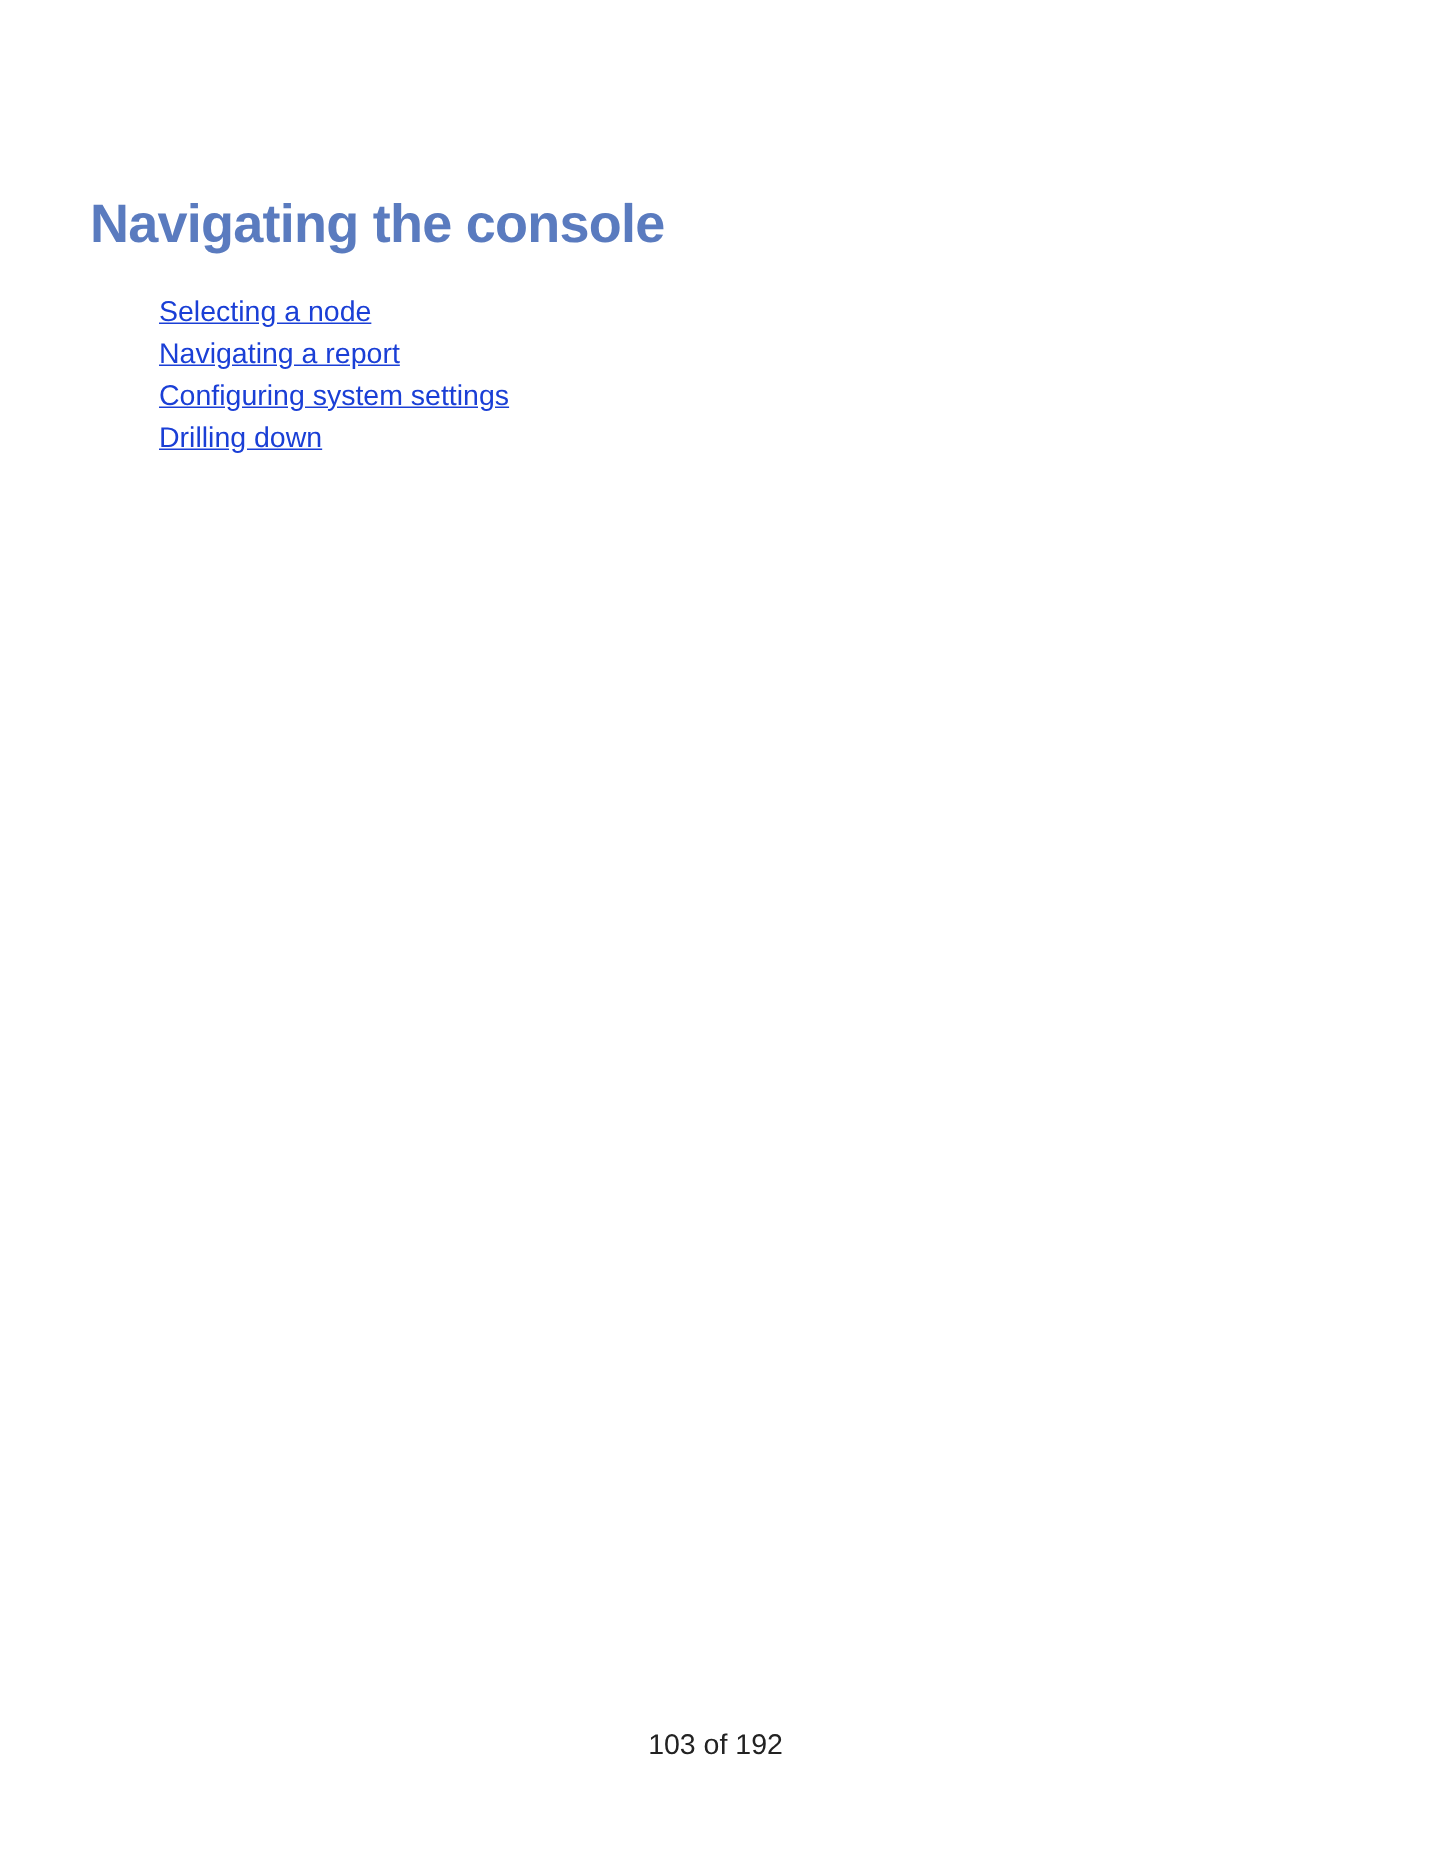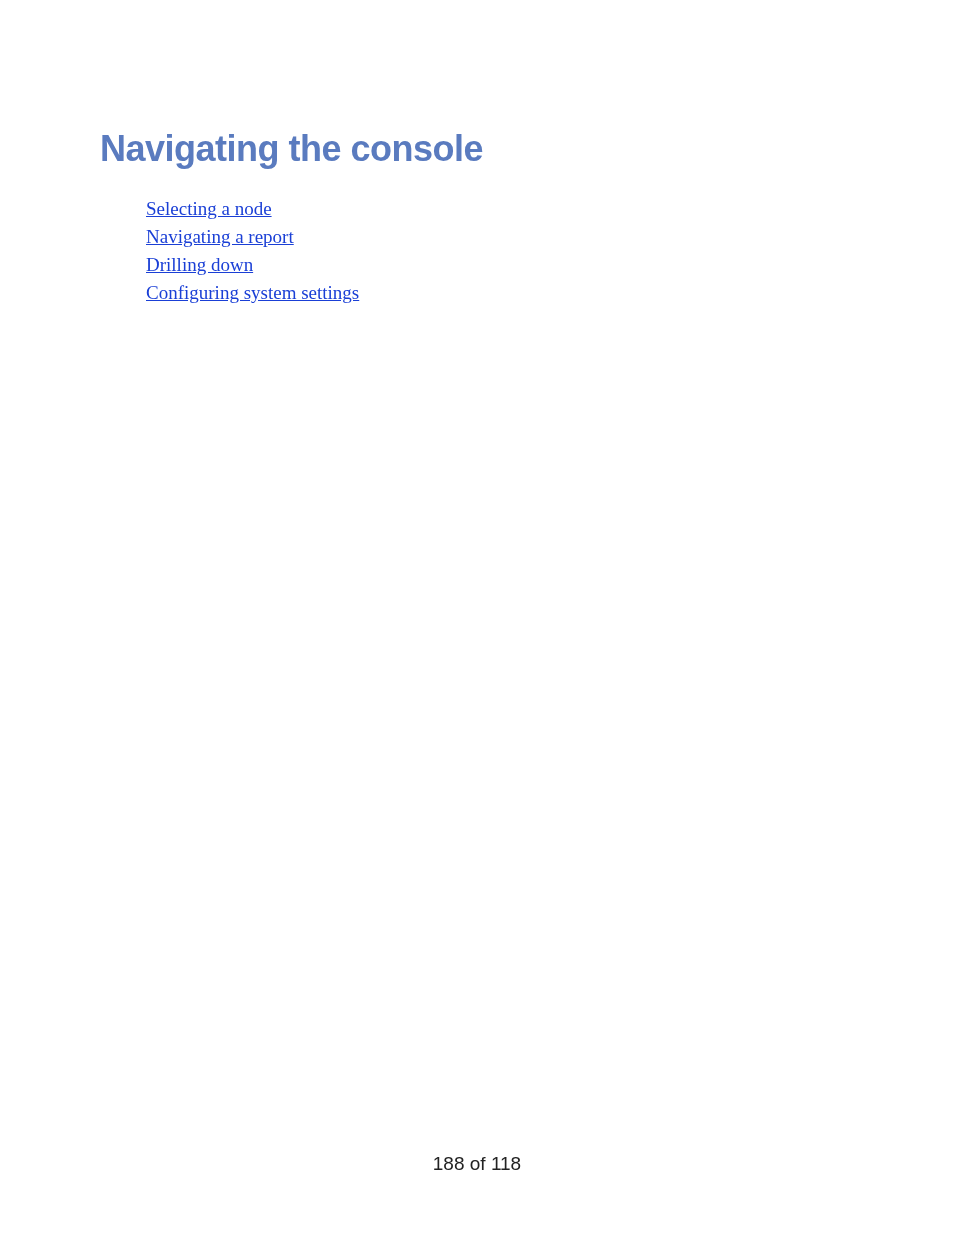--- a/index.html
+++ b/index.html
@@ -9,42 +9,41 @@
   }
   body {
     width: 954px;
     height: 1235px;
     background: #ffffff;
     font-family: Arial, Helvetica, sans-serif;
     position: relative;
   }
   .page-content {
     padding-top: 128px;
-    padding-left: 100px;
+    padding-left: 60px;
     padding-right: 112px;
   }
   h1.page-heading {
     font-size: 36px;
     font-weight: bold;
     color: #5a7bbf;
     margin-bottom: 28px;
     letter-spacing: -0.5px;
   }
   p.intro-text {
     font-size: 19px;
     color: #222;
     margin-bottom: 10px;
   }
   ul.link-list {
     list-style: none;
     padding-left: 46px;
   }
   ul.link-list li {
     margin-bottom: 6px;
-    font-family: Liberation Serif, serif;
   }
   a.doc-link {
     font-size: 19px;
     color: #1a3fd6;
     text-decoration: underline;
     cursor: pointer;
   }
   .page-footer {
     position: absolute;
     bottom: 60px;
@@ -60,23 +59,23 @@
 <div class="page-content">
   <h1 class="page-heading">Navigating the console</h1>
   <ul class="link-list">
     <li>
       <a class="doc-link">Selecting a node</a>
     </li>
     <li>
       <a class="doc-link">Navigating a report</a>
     </li>
     <li>
-      <a class="doc-link">Drilling down</a>
+      <a class="doc-link">Configuring system settings</a>
     </li>
     <li>
-      <a class="doc-link">Configuring system settings</a>
+      <a class="doc-link">Drilling down</a>
     </li>
   </ul>
 </div>
 
 <div class="page-footer">
-  <span>188 of 118</span>
+  <span>103 of 192</span>
 </div>
 
 </body></html>

